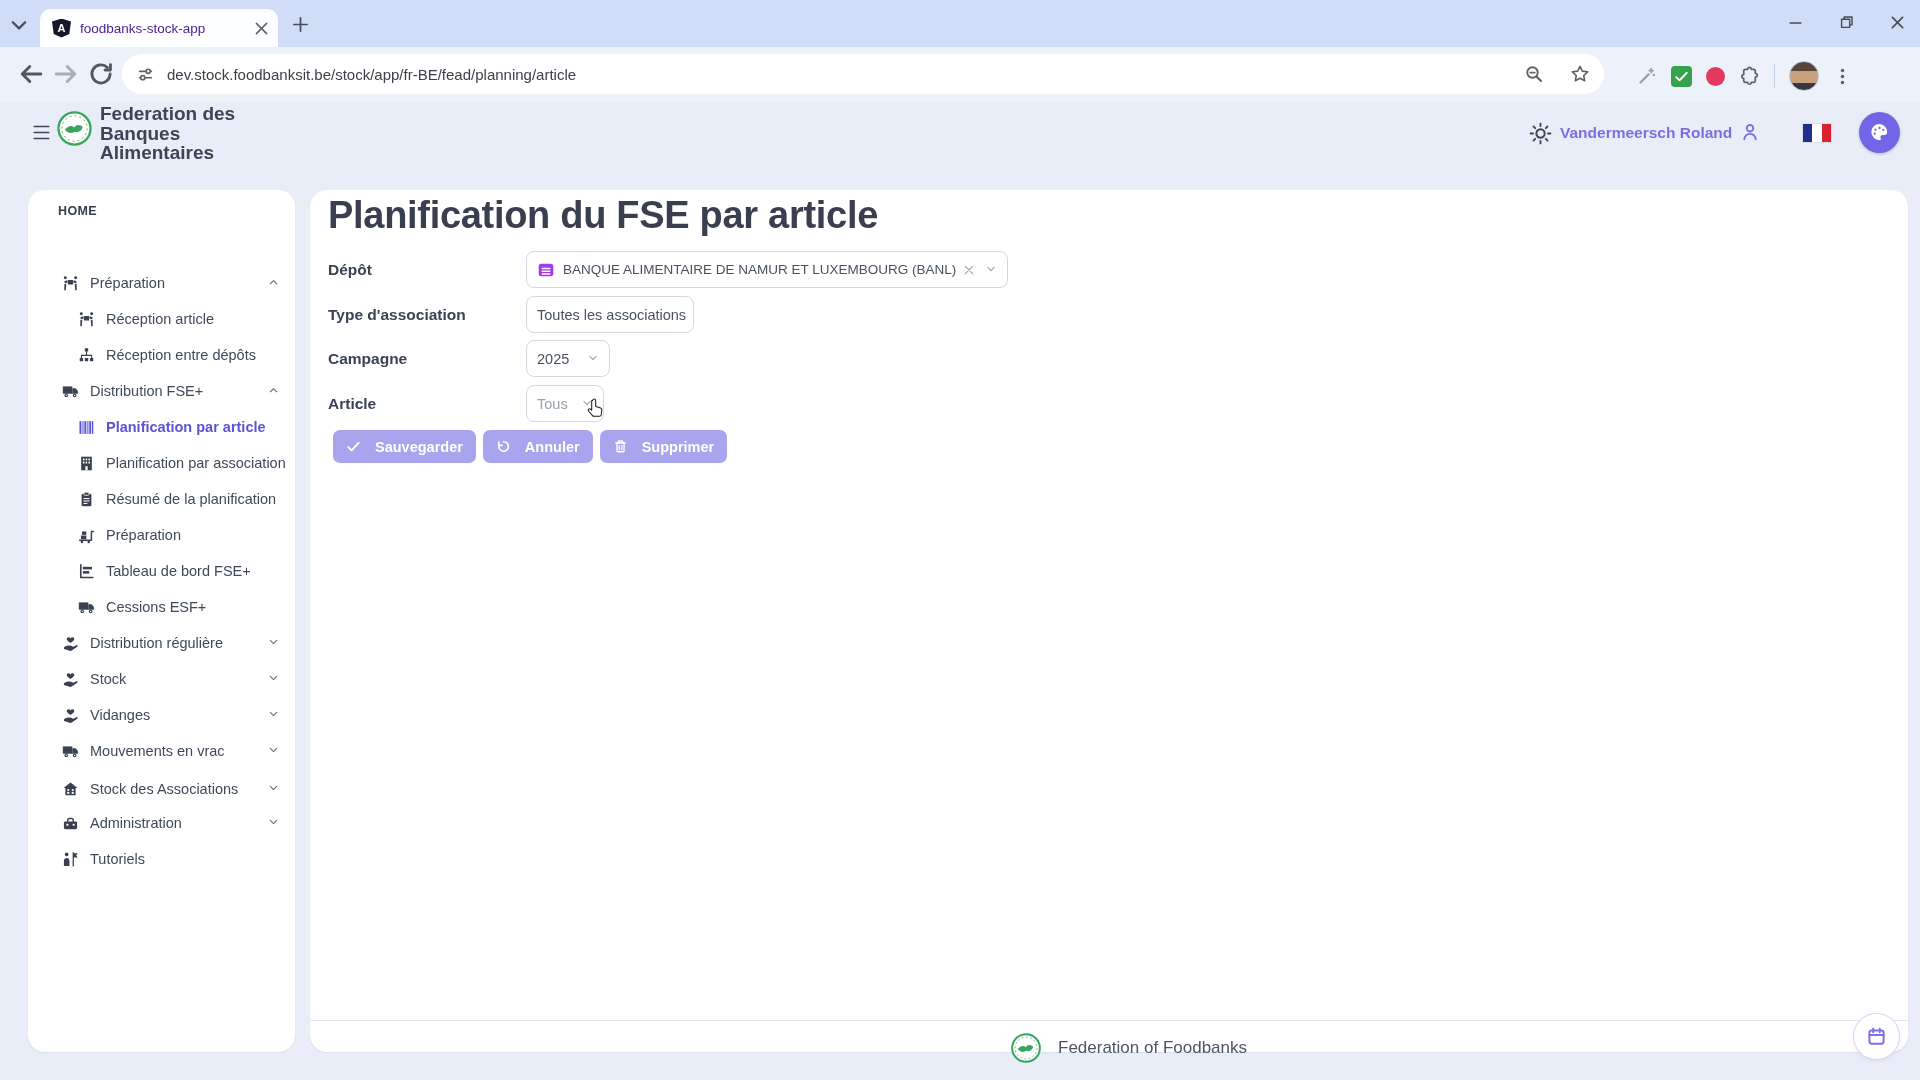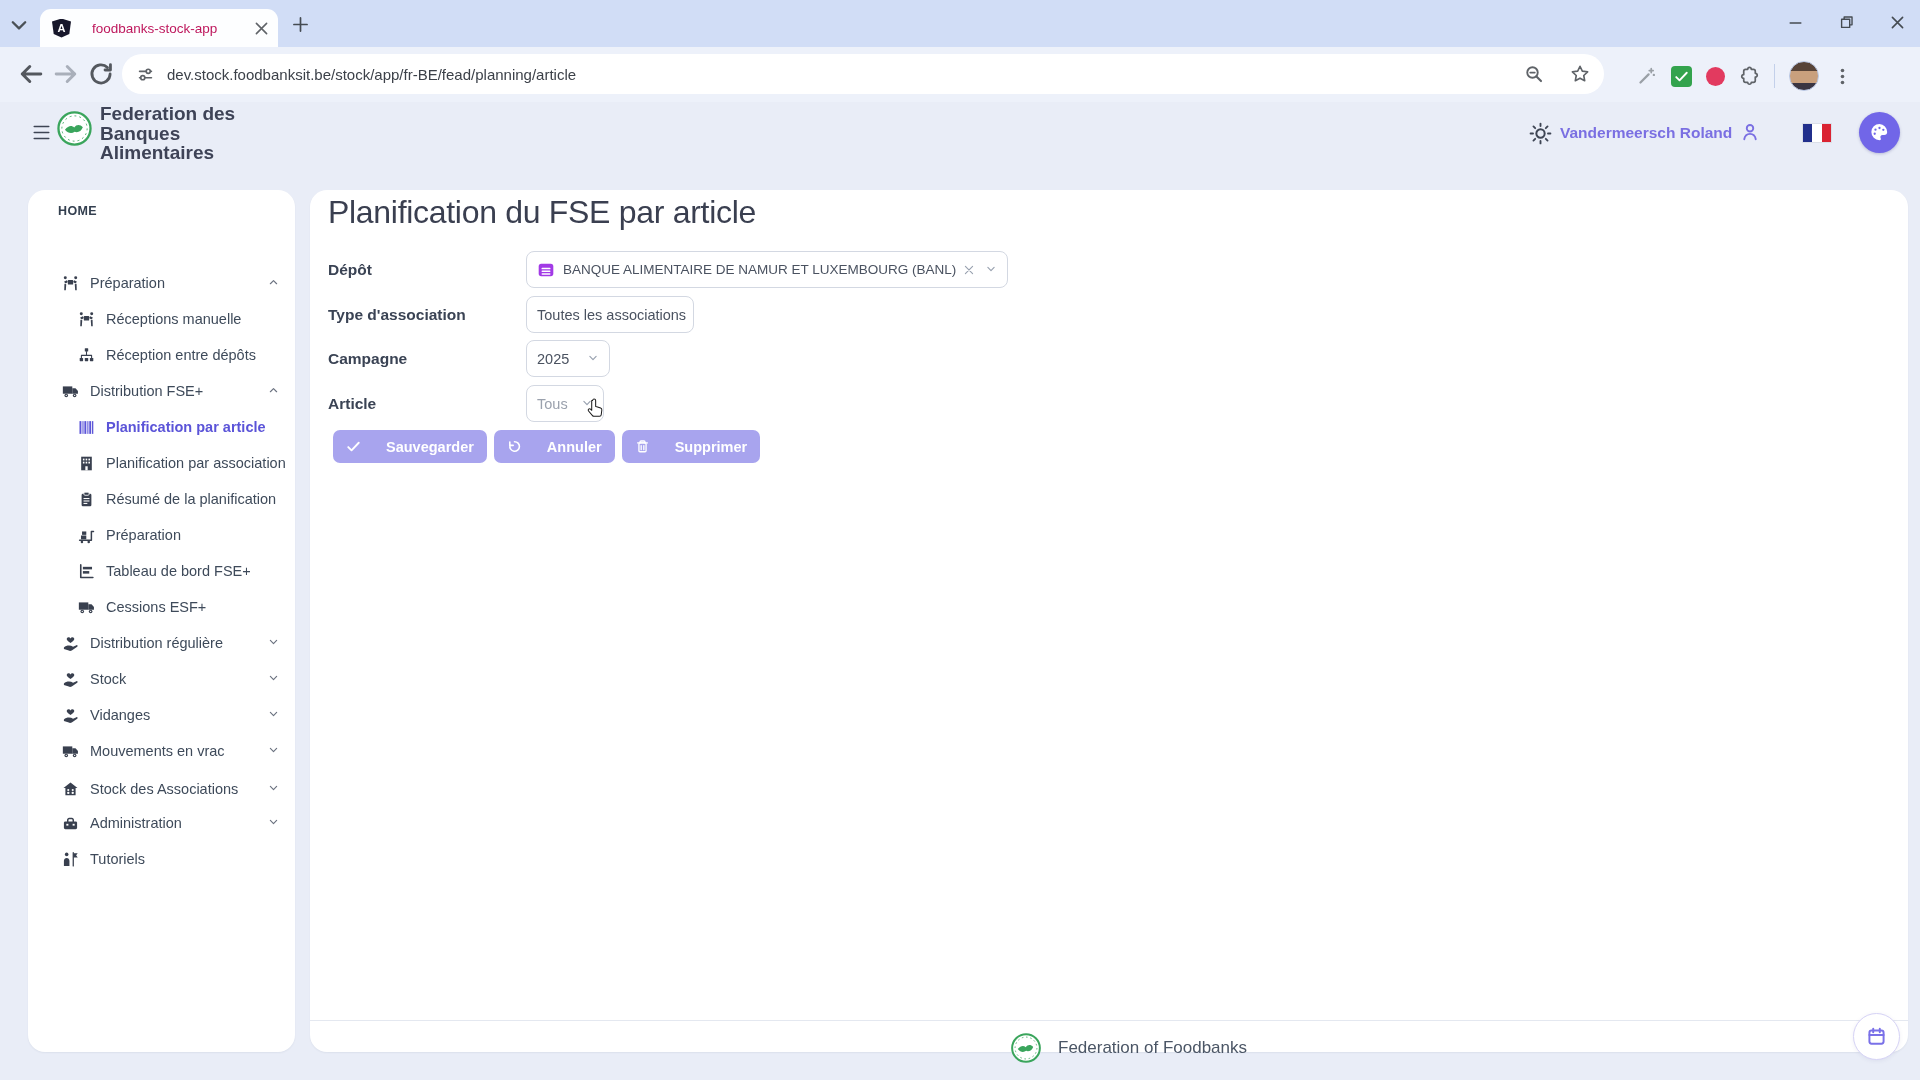--- a/index.html
+++ b/index.html
@@ -7,21 +7,21 @@
   .screen{position:relative;width:1920px;height:1080px}
   .abs{position:absolute}
   .ic{display:inline-flex;align-items:center;justify-content:center}
   .ic svg{width:100%;height:100%;display:block}
 
   
   .tabstrip{left:0;top:0;width:1920px;height:47px;background:#d1ddf6}
   .tab-search{left:8px;top:14px;width:22px;height:22px;color:#4a5056}
   .tab{left:40px;top:9px;width:238px;height:38px;background:#fdfeff;border-radius:11px 11px 0 0;display:flex;align-items:center;padding:0 8px 0 12px;box-sizing:border-box}
   .favicon{width:19px;height:19px;background:#17172b;clip-path:polygon(50% 0%,100% 16%,91% 81%,50% 100%,9% 81%,0% 16%);color:#fff;font-size:11px;font-weight:bold;display:flex;align-items:center;justify-content:center;flex:0 0 auto}
-  .tab-title{flex:1;margin-left:21px;font-size:13.5px;color:#be185d;white-space:nowrap;overflow:hidden}
+  .tab-title{flex:1;margin-left:9px;font-size:13.5px;color:#4c1d95;white-space:nowrap;overflow:hidden}
   .tab-close{width:17px;height:17px;color:#5f6368}
   .newtab{left:292px;top:16px;width:17px;height:17px;color:#454b52}
   .wincontrols{right:14px;top:14px;display:flex;gap:34px;color:#454b52}
   .winbtn{width:17px;height:17px}
 
   .toolbar{top:47px;left:0;width:1920px;height:55px;background:#edf1fa}
   .navbtn{top:13px;width:28px;height:28px;color:#54585e}
   .url-pill{left:122px;top:7px;width:1482px;height:40px;background:#ffffff;border-radius:20px;display:flex;align-items:center;box-sizing:border-box;padding:0 14px}
   .url-text{margin-left:12px;font-size:15px;color:#3c4149;flex:1;white-space:nowrap;overflow:hidden}
   .extrow{top:14px;display:flex;align-items:center}
@@ -48,29 +48,29 @@
   .section-label{left:30px;top:14px;font-size:12.5px;font-weight:700;letter-spacing:.4px;color:#333f4f}
   .nav-row{left:0;width:267px;height:34px;display:flex;align-items:center;font-size:14.5px;color:#3e4a5a;cursor:pointer;box-sizing:border-box;padding-left:34px}
   .nav-row .ic{width:17px;height:17px;margin-right:11px;color:#39404f;flex:0 0 auto}
   .nav-row.lvl2{padding-left:50px}
   .nav-row.active{color:#5b54d8;font-weight:700}
   .nav-row.active .ic{color:#5b54d8}
   .nav-row .chev{position:absolute;right:16px;width:11px;height:8px;color:#6b7280;margin:0}
   .nav-label{white-space:nowrap}
 
   
-  .page-title{left:18px;top:4px;font-size:32px;font-weight:400;color:#3a3f50;letter-spacing:-.3px}
+  .page-title{left:18px;top:4px;font-size:38px;font-weight:700;color:#3a3f50;letter-spacing:-.3px}
   .frow-label{left:18px;height:37px;display:flex;align-items:center;font-size:15.5px;font-weight:700;color:#3a4354}
   .select{left:216px;height:37px;background:#fff;border:1px solid #d3d8e2;border-radius:8px;display:flex;align-items:center;box-sizing:border-box;padding:0 10px;font-size:14.5px;color:#4a5260;cursor:pointer}
   .select .sel-chev{width:12px;height:8px;color:#98a1af;margin-left:auto}
   .select .clear-x{width:12px;height:12px;color:#98a1af;margin-left:8px}
   .placeholder{color:#9aa1ad}
   .depot-text{font-size:13.5px;white-space:nowrap;overflow:hidden}
   .btnrow{left:23px;top:240px;display:flex;gap:7px}
-  .btn{height:33px;background:#a8a4ee;border:none;border-radius:7px;color:#fff;font-weight:700;font-size:14.5px;font-family:"Liberation Sans",sans-serif;display:flex;align-items:center;gap:25px;padding:0 13px;cursor:pointer}
+  .btn{height:33px;background:#a8a4ee;border:none;border-radius:7px;color:#fff;font-weight:700;font-size:14.5px;font-family:"Liberation Sans",sans-serif;display:flex;align-items:center;gap:14px;padding:0 13px;cursor:pointer}
   .btn .ic{width:15px;height:15px}
 
   
   .footer-divider{left:0;top:830px;width:1598px;border-top:1px solid #e4e8f0}
   .footer-row{left:700px;top:842px;display:flex;align-items:center;gap:16px}
   .footer-text{font-size:17px;font-weight:500;color:#4b5666}
   .fab{left:1853px;top:1013px;width:47px;height:47px;border-radius:50%;background:#fff;border:1px solid #d6d3f6;box-sizing:border-box;padding:12px;color:#7a71e8;box-shadow:0 1px 4px rgba(60,60,130,.08);cursor:pointer}
 
   .cursor{left:584px;top:395px;width:24px;height:28px;z-index:50;pointer-events:none}
 </style>
@@ -253,21 +253,21 @@
     <div class="abs nav-row lvl2" style="top:112px">
       <span class="ic">
           <svg viewBox="0 0 16 16" xmlns="http://www.w3.org/2000/svg">
             <circle cx="3.1" cy="2.6" r="1.4" fill="currentColor"></circle>
             <circle cx="12.9" cy="2.6" r="1.4" fill="currentColor"></circle>
             <rect x="5.5" y="4.7" width="5" height="4.3" rx=".5" fill="currentColor"></rect>
             <path d="M1.9 6.4l2.5-1.5 1.2 1.7-2.2 1.3zM14.1 6.4l-2.5-1.5-1.2 1.7 2.2 1.3z" fill="currentColor"></path>
             <path d="M2.3 8.2l1.7.4-.4 5.7H2.1zM13.7 8.2l-1.7.4.4 5.7h1.5z" fill="currentColor"></path>
           </svg>
         </span>
-      <span class="nav-label">Réceptions manuelle</span>
+      <span class="nav-label">Réception article</span>
     </div>
     <div class="abs nav-row lvl2" style="top:148px">
       <span class="ic">
           <svg viewBox="0 0 16 16" xmlns="http://www.w3.org/2000/svg">
             <rect x="6.4" y="1.2" width="3.2" height="3" rx=".5" fill="currentColor"></rect>
             <rect x="1.6" y="10.3" width="3.2" height="3" rx=".5" fill="currentColor"></rect>
             <rect x="6.4" y="10.3" width="3.2" height="3" rx=".5" fill="currentColor"></rect>
             <rect x="11.2" y="10.3" width="3.2" height="3" rx=".5" fill="currentColor"></rect>
             <path d="M3.2 10.3V7.9h9.6v2.4M8 4.2v3.7" fill="none" stroke="currentColor" stroke-linecap="round" stroke-linejoin="round" stroke-width="1"></path>
           </svg>

